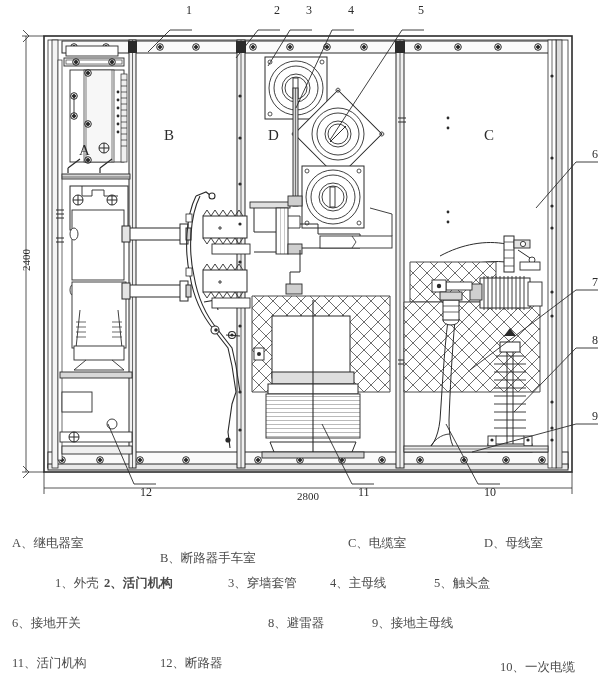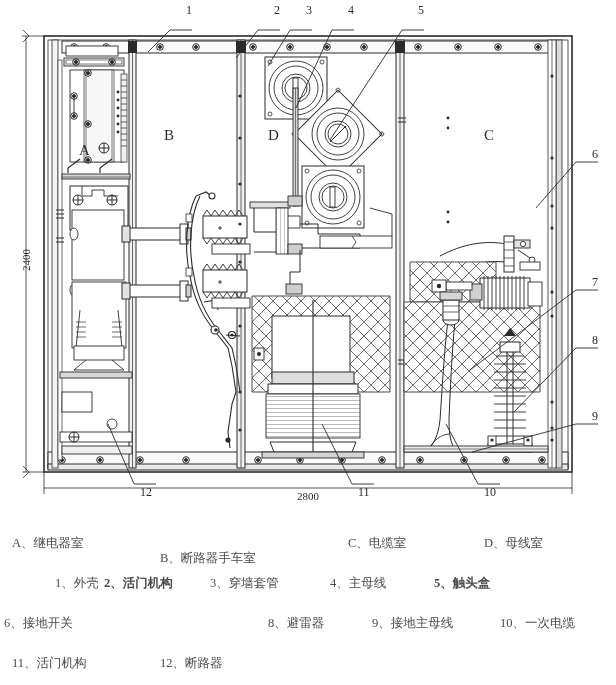--- a/index.html
+++ b/index.html
@@ -504,42 +504,42 @@
       </span>
     </div>
 
     <div class="legrow" style="top:48px;">
       <span class="legcell" style="left:12px;margin-left:43px;">
         <span class="k">1</span><span>、</span><span>外壳</span>
       </span>
       <span class="legcell" style="left:104px;font-weight:bold;">
         <span class="k">2</span><span>、</span><span>活门机构</span>
       </span>
-      <span class="legcell" style="left:210px;">
+      <span class="legcell" style="left:228px;">
         <span class="k">3</span><span>、</span><span>穿墙套管</span>
       </span>
       <span class="legcell" style="left:330px;">
         <span class="k">4</span><span>、</span><span>主母线</span>
       </span>
-      <span class="legcell" style="left:434px;font-weight:bold;">
+      <span class="legcell" style="left:434px;">
         <span class="k">5</span><span>、</span><span>触头盒</span>
       </span>
     </div>
 
     <div class="legrow" style="top:88px;">
-      <span class="legcell" style="left:4px;text-align:center;">
+      <span class="legcell" style="left:12px;text-align:center;">
         <span class="k">6</span><span>、</span><span>接地开关</span>
       </span>
       <span class="legcell" style="left:268px;">
         <span class="k">8</span><span>、</span><span>避雷器</span>
       </span>
       <span class="legcell" style="left:372px;">
         <span class="k">9</span><span>、</span><span>接地主母线</span>
       </span>
-      <span class="legcell" style="left:500px;">
+      <span class="legcell" style="left:500px;margin-top:44px;">
         <span class="k">10</span><span>、</span><span>一次电缆</span>
       </span>
     </div>
 
     <div class="legrow" style="top:128px;">
       <span class="legcell" style="left:12px;">
         <span class="k">11</span><span>、</span><span>活门机构</span>
       </span>
       <span class="legcell" style="left:160px;text-align:center;">
         <span class="k">12</span><span>、</span><span>断路器</span>

